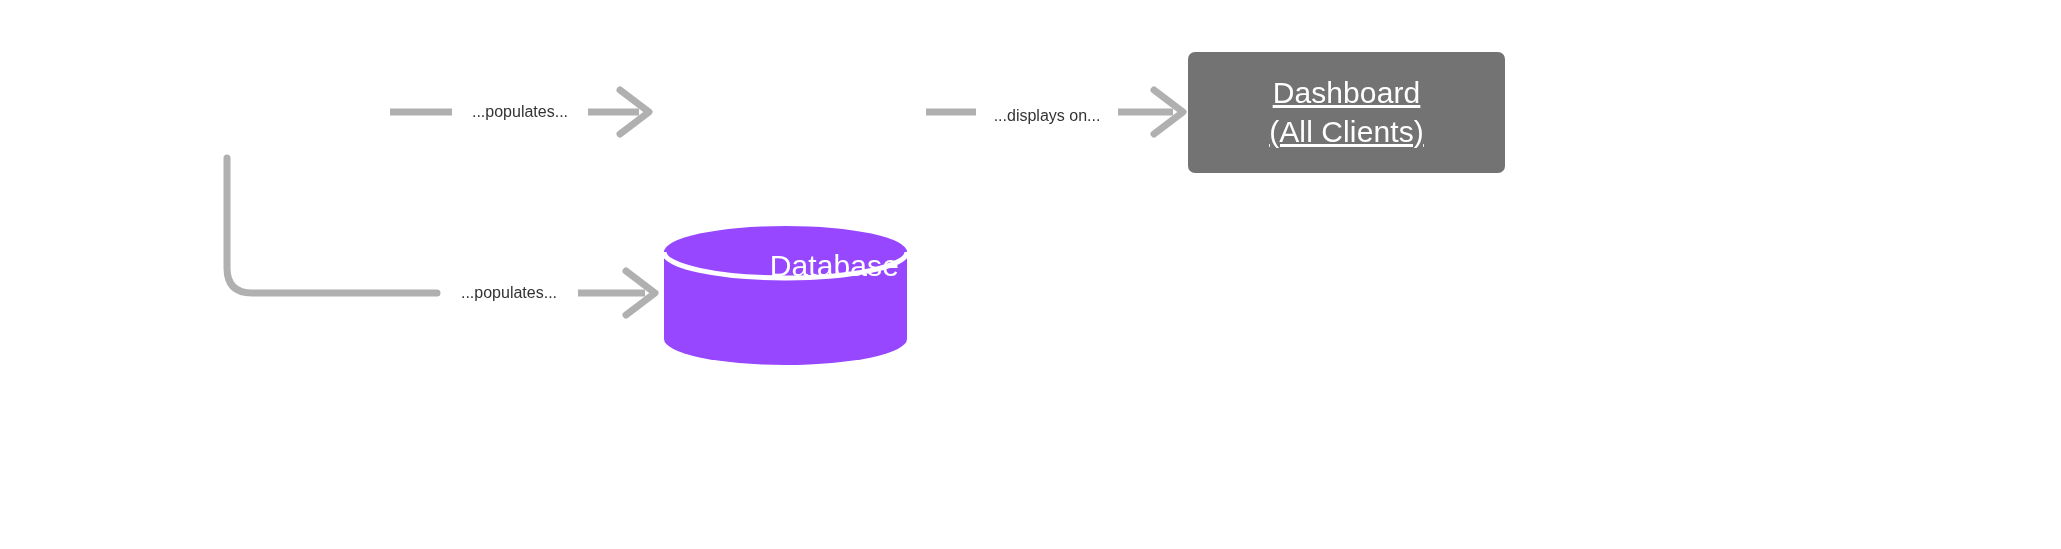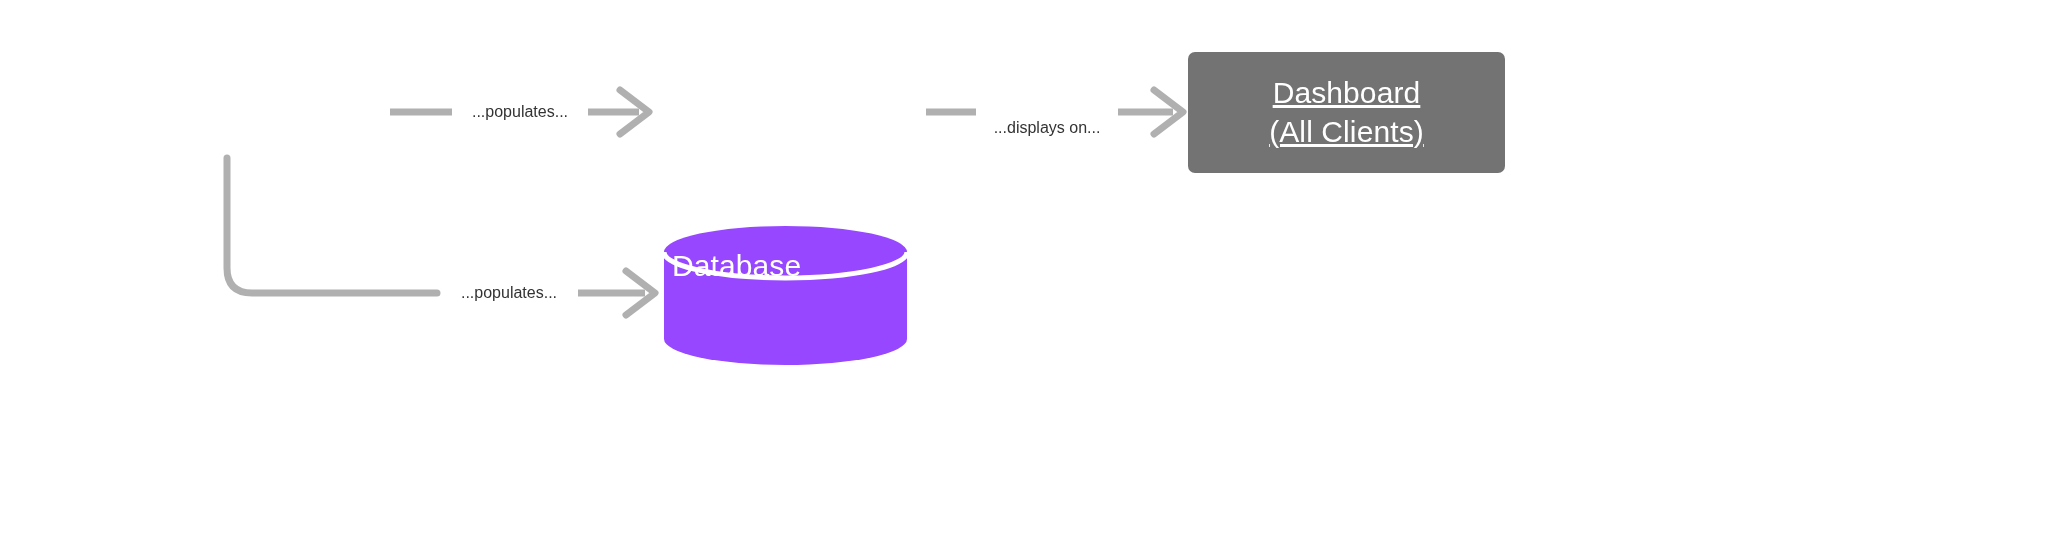--- a/index.html
+++ b/index.html
@@ -65,21 +65,21 @@
   }
 
   
   #node-database {
     left: 664px;
     top: 226px;
     width: 243px;
     height: 139px;
     background: transparent;
     align-items: flex-start;
-    justify-content: flex-start;
+    justify-content: flex-end;
   }
   .cyl-svg {
     position: absolute;
     left: 0;
     top: 0;
     width: 243px;
     height: 139px;
   }
   #node-database .node-label {
     position: relative;
@@ -98,21 +98,21 @@
     position: absolute;
     color: #333333;
     font-size: 16px;
     line-height: 1;
     background: #ffffff;
     padding: 2px 6px;
     white-space: nowrap;
     transform: translate(-50%, -50%);
   }
   #edge-label-populates-chart { left: 520px; top: 112px; }
-  #edge-label-displays-on     { left: 1047px; top: 128px; }
+  #edge-label-displays-on     { left: 1047px; top: 116px; }
   #edge-label-populates-db    { left: 509px; top: 293px; }
 </style>
 </head>
 <body>
 
 <div id="diagram-canvas">
 
   <svg id="edge-layer" viewBox="0 0 2061 549" xmlns="http://www.w3.org/2000/svg">
 
     <g>

